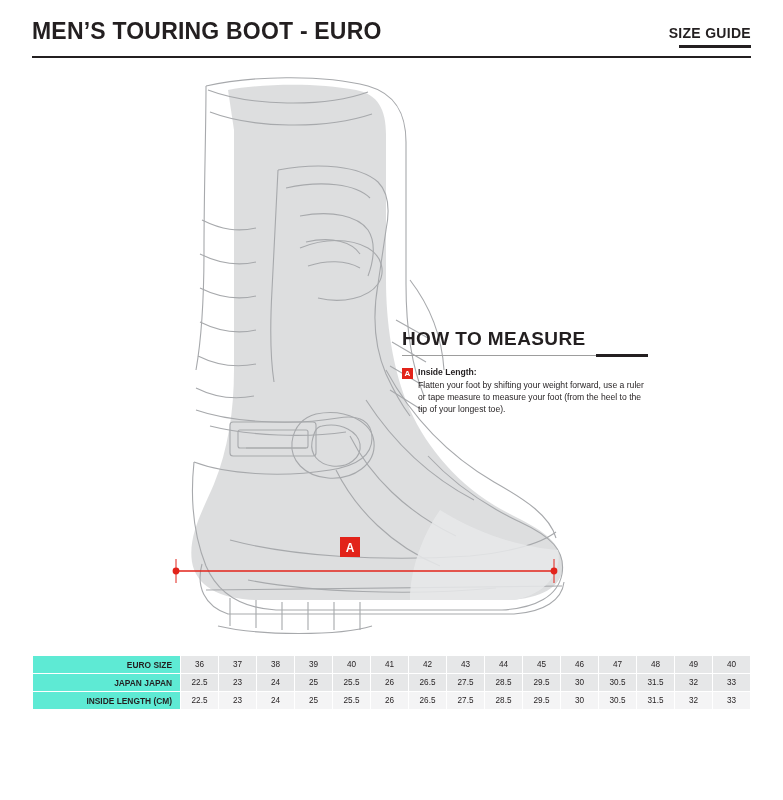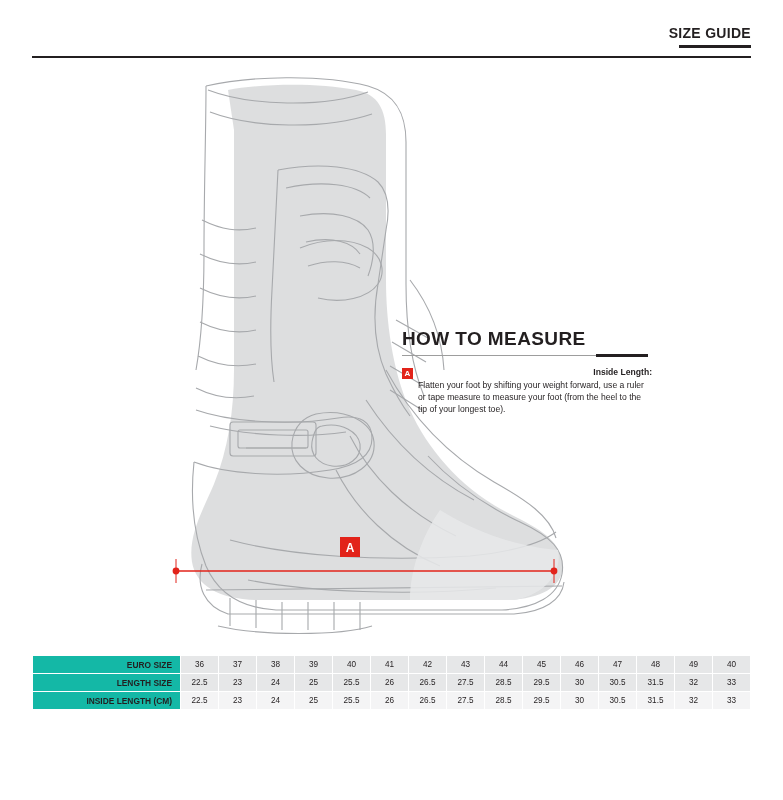--- a/index.html
+++ b/index.html
@@ -118,21 +118,20 @@
   }
   .howto-text {
     font-size: 8.6px;
     line-height: 1.38;
     color: #231f20;
   }
   .howto-label {
     font-weight: bold;
     display: block;
     margin-bottom: 1px;
-    text-align: right;
   }
 
   
   .table-wrap {
     position: absolute;
     left: 32px;
     top: 655px;
     width: 719px;
   }
   table.size-table {
@@ -149,32 +148,33 @@
     color: #231f20;
     padding: 0;
     font-weight: normal;
   }
   table.size-table th.rowhead {
     width: 148px;
     text-align: right;
     padding-right: 8px;
     font-weight: bold;
     font-size: 8.4px;
-    background: #14b8a6;
+    background: #5eead4;
     border-color: #ffffff;
   }
   tr.shade td { background: #e6e7e8; text-align: center; }
   tr.plain td { background: #f4f4f5; }
 </style>
 </head>
 <body>
 
 <div class="page">
 
   <div class="header">
+    <div class="header-title">MEN’S TOURING BOOT - EURO</div>
     <div class="header-right">
       <div class="header-sub">SIZE GUIDE</div>
       <div class="header-rule-short"></div>
     </div>
   </div>
   <div class="header-rule"></div>
 
   <div class="illus">
     <svg width="480" height="570" viewBox="0 0 480 570" xmlns="http://www.w3.org/2000/svg">
       <g fill="none" stroke="#a7a9ac" stroke-width="1.1">
@@ -276,21 +276,21 @@
           <td>43</td>
           <td>44</td>
           <td>45</td>
           <td>46</td>
           <td>47</td>
           <td>48</td>
           <td>49</td>
           <td>40</td>
         </tr>
         <tr class="shade">
-          <th class="rowhead">LENGTH SIZE</th>
+          <th class="rowhead">JAPAN JAPAN</th>
           <td>22.5</td>
           <td>23</td>
           <td>24</td>
           <td>25</td>
           <td>25.5</td>
           <td>26</td>
           <td>26.5</td>
           <td>27.5</td>
           <td>28.5</td>
           <td>29.5</td>

